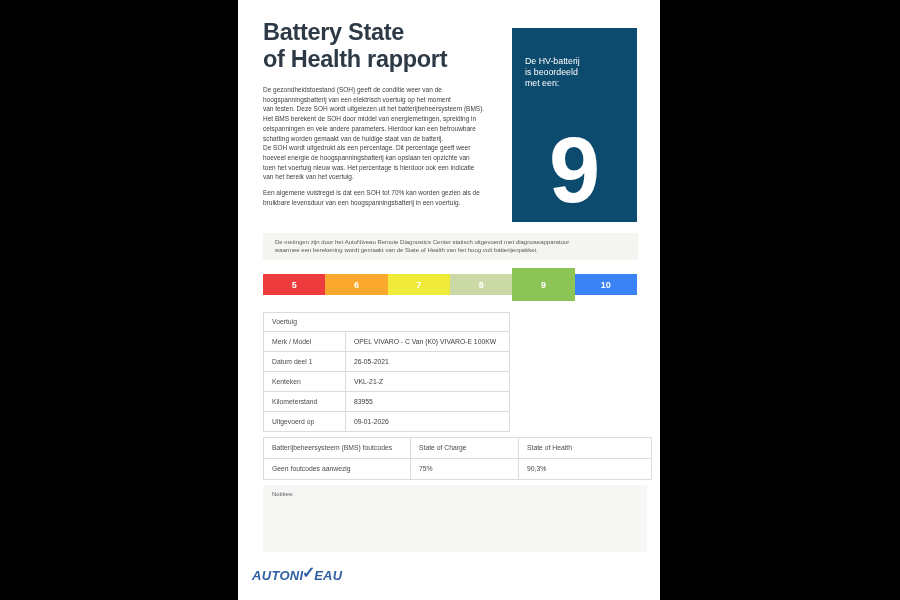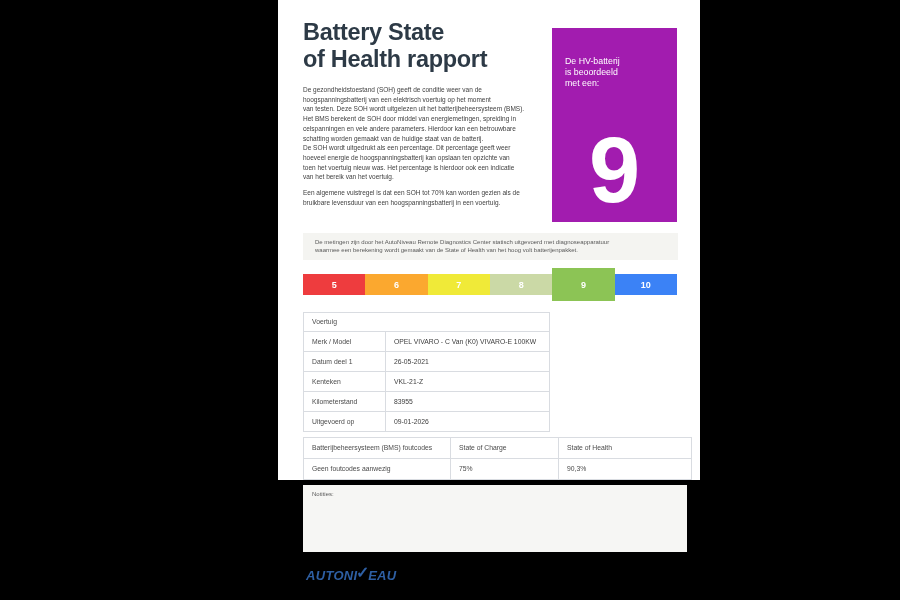--- a/index.html
+++ b/index.html
@@ -1,22 +1,22 @@
 <!DOCTYPE html>
 <html><head>
 <meta charset="utf-8">
 <style>
   html,body{margin:0;padding:0;}
   body{
     width:900px;height:600px;background:#000;position:relative;overflow:hidden;
     font-family:"Liberation Sans",sans-serif;
   }
   .document{
-    position:absolute;left:238px;top:0;width:422px;height:480px;
-    background:#fff;box-shadow:0 0 14px rgba(0,0,0,.6);margin-left:40px;
+    position:absolute;left:238px;top:0;width:422px;height:600px;
+    background:#fff;box-shadow:0 0 14px rgba(0,0,0,.6);
   }
   .abs{position:absolute;}
   .page-title{
     left:25px;top:19px;
     font-size:23.5px;line-height:27px;font-weight:bold;color:#2d3a46;
     white-space:pre-line;letter-spacing:-0.3px;
   }
   .intro{
     left:25px;color:#404040;font-size:6.5px;line-height:9.7px;white-space:pre;
   }
@@ -73,21 +73,21 @@
   .btable .bcell{box-sizing:border-box;padding-left:8px;line-height:20px;border-right:1px solid #d9dce1;}
   .btable .bcell:last-child{border-right:none;}
   .btable .c1{width:147px;flex:none;}
   .btable .c2{width:108px;flex:none;}
   .btable .c3{flex:1;}
   .notes{
     left:25px;top:485px;width:384px;height:67px;background:#f6f6f4;
   }
   .notes-label{position:absolute;left:9px;top:6px;font-size:6px;color:#5a5a5a;}
   .logo{
-    left:28px;top:565px;font-size:13px;font-weight:800;font-style:italic;
+    left:14px;top:565px;font-size:13px;font-weight:800;font-style:italic;
     color:#2e5fa3;letter-spacing:0.3px;text-align:right;
   }
   .logo .check{font-size:16px;position:relative;top:-2.5px;margin:0 -1.5px;font-style:normal;font-weight:bold;}
 </style>
 </head>
 <body>
 
 <div class="document">
 
   <div class="abs page-title">Battery State
@@ -99,21 +99,21 @@
 Het BMS berekent de SOH door middel van energiemetingen, spreiding in
 celspanningen en vele andere parameters. Hierdoor kan een betrouwbare
 schatting worden gemaakt van de huidige staat van de batterij.
 De SOH wordt uitgedrukt als een percentage. Dit percentage geeft weer
 hoeveel energie de hoogspanningsbatterij kan opslaan ten opzichte van
 toen het voertuig nieuw was. Het percentage is hierdoor ook een indicatie
 van het bereik van het voertuig.</div>
   <div class="abs intro p2">Een algemene vuistregel is dat een SOH tot 70% kan worden gezien als de
 bruikbare levensduur van een hoogspanningsbatterij in een voertuig.</div>
 
-  <div class="abs verdict-box" style="background-color: #a21caf;">
+  <div class="abs verdict-box" style="background-color: #0c4a6e;">
     <div class="verdict-label">De HV-batterij
 is beoordeeld
 met een:</div>
     <div class="verdict-score">9</div>
   </div>
 
   <div class="abs banner">
     <div class="banner-text">De metingen zijn door het AutoNiveau Remote Diagnostics Center statisch uitgevoerd met diagnoseapparatuur
 waarmee een berekening wordt gemaakt van de State of Health van het hoog volt batterijenpakket.</div>
   </div>

